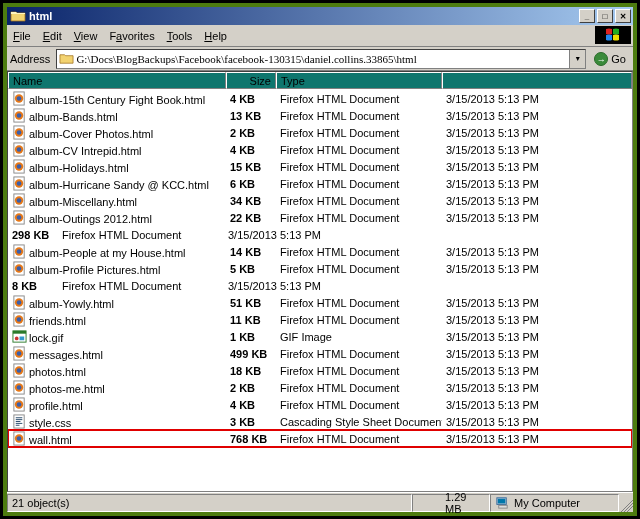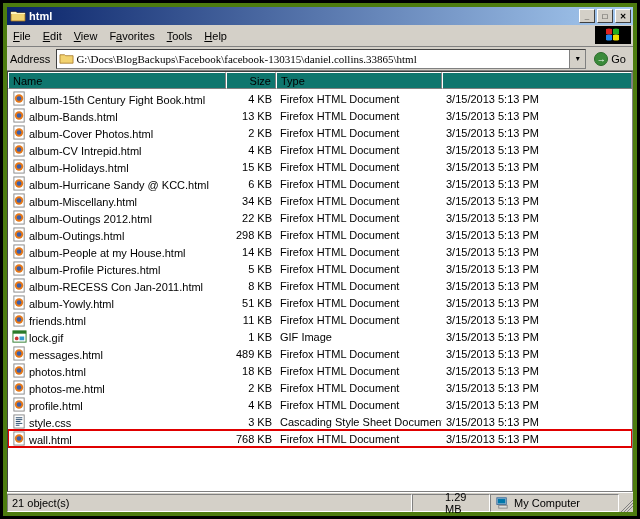--- a/index.html
+++ b/index.html
@@ -129,21 +129,21 @@
     display: flex;
     height: 17px;
     align-items: center;
   }
   .row.highlight {
     outline: 2px solid #e00000;
     outline-offset: -1px;
   }
   .cell { padding: 0 4px; white-space:nowrap; overflow:hidden; }
   .c-name { width: 218px; display:flex; align-items:flex-end; gap: 2px;}
-  .c-size { width: 50px; text-align:right;}
+  .c-size { width: 50px; text-align:left;font-weight:bold;}
   .c-type { width: 166px; }
   .c-mod  { width: 120px; }
   .fico { width: 15px; height: 15px; flex-shrink:0; display:inline-flex;align-items:center;justify-content:center;}
   .statusbar {
     height: 20px;
     border-top: 1px solid #fff;
     display: flex;
     align-items: center;
   }
   .sb-cell {
@@ -337,30 +337,20 @@
                 <circle cx="7.5" cy="8" r="2.5" fill="#3b5fab"></circle>
               </svg>
             </span>
             <span>album-Outings 2012.html</span>
           </div>
           <div class="cell c-size">22 KB</div>
           <div class="cell c-type">Firefox HTML Document</div>
           <div class="cell c-mod">3/15/2013 5:13 PM</div>
         </div>
         <div class="row">
-          <div class="cell c-name">
-            <span class="fico">
-              <svg viewBox="0 0 16 16">
-                <rect x="2" y="1" width="11" height="14" fill="#fff" stroke="#888"></rect>
-                <circle cx="7.5" cy="8" r="4.5" fill="#e67817"></circle>
-                <circle cx="7.5" cy="8" r="2.5" fill="#3b5fab"></circle>
-              </svg>
-            </span>
-            <span>album-Outings.html</span>
-          </div>
           <div class="cell c-size">298 KB</div>
           <div class="cell c-type">Firefox HTML Document</div>
           <div class="cell c-mod">3/15/2013 5:13 PM</div>
         </div>
         <div class="row">
           <div class="cell c-name">
             <span class="fico">
               <svg viewBox="0 0 16 16">
                 <rect x="2" y="1" width="11" height="14" fill="#fff" stroke="#888"></rect>
                 <circle cx="7.5" cy="8" r="4.5" fill="#e67817"></circle>
@@ -382,30 +372,20 @@
                 <circle cx="7.5" cy="8" r="2.5" fill="#3b5fab"></circle>
               </svg>
             </span>
             <span>album-Profile Pictures.html</span>
           </div>
           <div class="cell c-size">5 KB</div>
           <div class="cell c-type">Firefox HTML Document</div>
           <div class="cell c-mod">3/15/2013 5:13 PM</div>
         </div>
         <div class="row">
-          <div class="cell c-name">
-            <span class="fico">
-              <svg viewBox="0 0 16 16">
-                <rect x="2" y="1" width="11" height="14" fill="#fff" stroke="#888"></rect>
-                <circle cx="7.5" cy="8" r="4.5" fill="#e67817"></circle>
-                <circle cx="7.5" cy="8" r="2.5" fill="#3b5fab"></circle>
-              </svg>
-            </span>
-            <span>album-RECESS Con Jan-2011.html</span>
-          </div>
           <div class="cell c-size">8 KB</div>
           <div class="cell c-type">Firefox HTML Document</div>
           <div class="cell c-mod">3/15/2013 5:13 PM</div>
         </div>
         <div class="row">
           <div class="cell c-name">
             <span class="fico">
               <svg viewBox="0 0 16 16">
                 <rect x="2" y="1" width="11" height="14" fill="#fff" stroke="#888"></rect>
                 <circle cx="7.5" cy="8" r="4.5" fill="#e67817"></circle>
@@ -453,21 +433,21 @@
           <div class="cell c-name">
             <span class="fico">
               <svg viewBox="0 0 16 16">
                 <rect x="2" y="1" width="11" height="14" fill="#fff" stroke="#888"></rect>
                 <circle cx="7.5" cy="8" r="4.5" fill="#e67817"></circle>
                 <circle cx="7.5" cy="8" r="2.5" fill="#3b5fab"></circle>
               </svg>
             </span>
             <span>messages.html</span>
           </div>
-          <div class="cell c-size">489 KB</div>
+          <div class="cell c-size">499 KB</div>
           <div class="cell c-type">Firefox HTML Document</div>
           <div class="cell c-mod">3/15/2013 5:13 PM</div>
         </div>
         <div class="row">
           <div class="cell c-name">
             <span class="fico">
               <svg viewBox="0 0 16 16">
                 <rect x="2" y="1" width="11" height="14" fill="#fff" stroke="#888"></rect>
                 <circle cx="7.5" cy="8" r="4.5" fill="#e67817"></circle>
                 <circle cx="7.5" cy="8" r="2.5" fill="#3b5fab"></circle>

